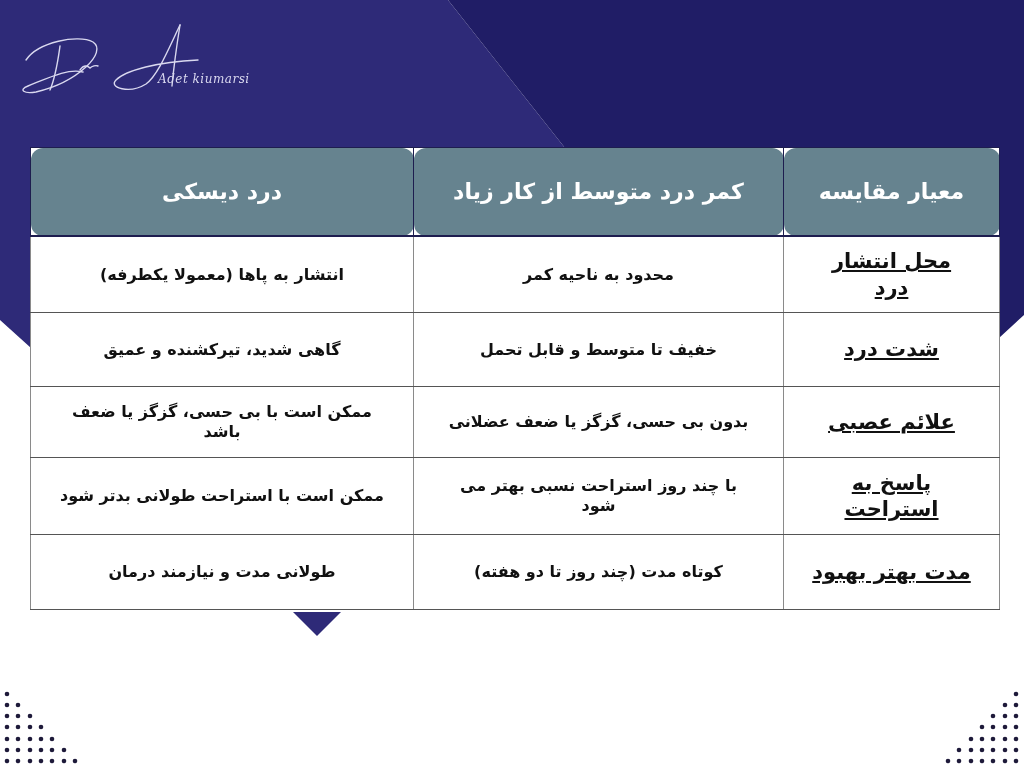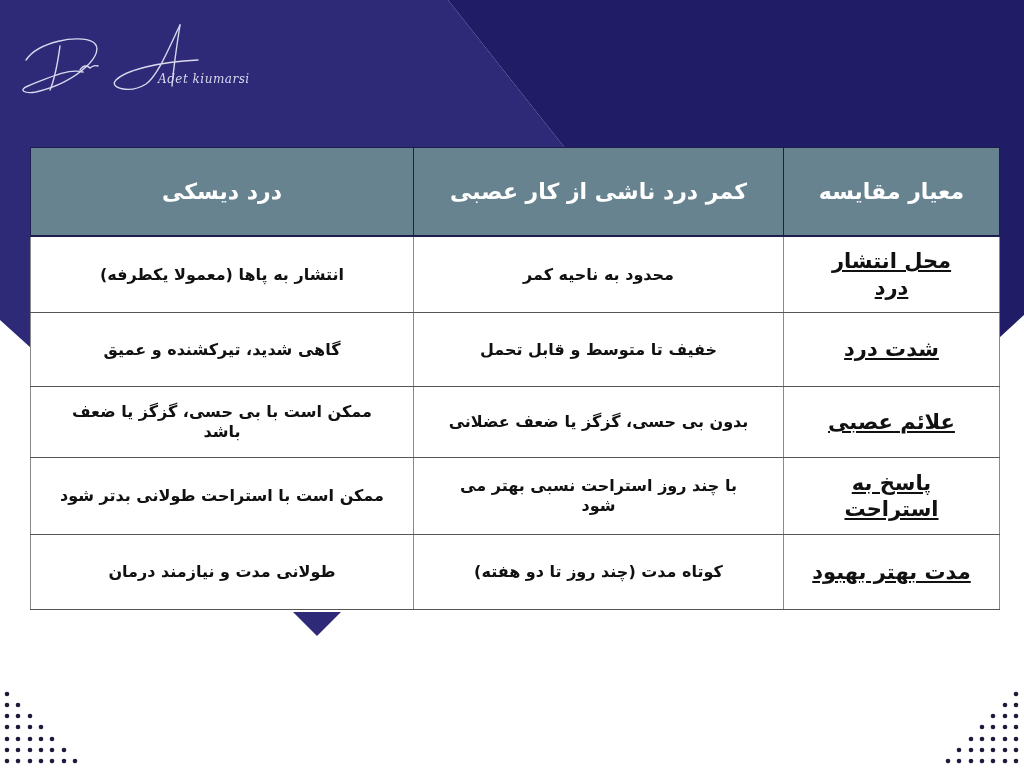--- a/index.html
+++ b/index.html
@@ -46,20 +46,21 @@
       direction: rtl;
       table-layout: fixed;
       background: #ffffff;
     }
     table.compare th, table.compare td {
       text-align: center;
       vertical-align: middle;
       font-weight: bold;
       padding: 0 28px;
       line-height: 1.25;
+      border-radius: 12px;
     }
     table.compare th {
       background: #66838f;
       color: #ffffff;
       font-size: 22px;
       height: 87px;
       border-left: 1px solid #1e1d4f;
       border-right: 1px solid #1e1d4f;
       border-top: 1px solid #1e1d4f;
       border-bottom: 2px solid #1e1d4f;
@@ -176,21 +177,21 @@
 
 <table class="compare">
   <colgroup>
     <col class="col-criteria">
     <col class="col-work">
     <col class="col-disc">
   </colgroup>
   <thead>
     <tr>
       <th>معیار مقایسه</th>
-      <th>کمر درد ناشی از کار عصبی</th>
+      <th>کمر درد متوسط از کار زیاد</th>
       <th>درد دیسکی</th>
     </tr>
   </thead>
   <tbody>
     <tr class="r1">
       <td class="criteria">محل انتشار درد</td>
       <td>محدود به ناحیه کمر</td>
       <td>انتشار به پاها (معمولا یکطرفه)</td>
     </tr>
     <tr class="r2">

